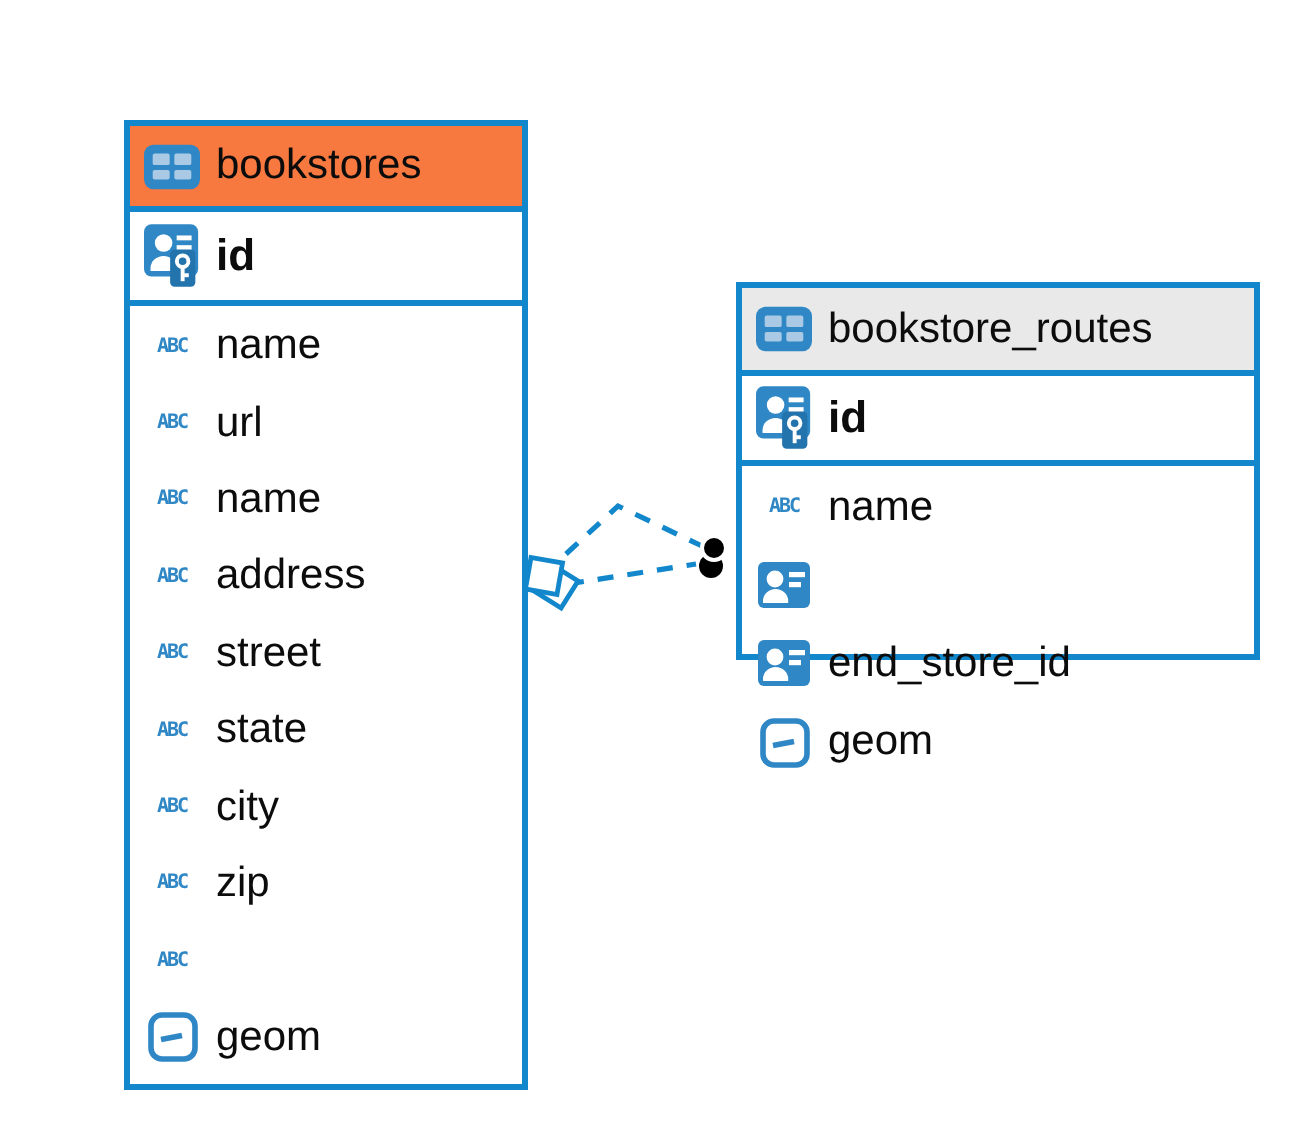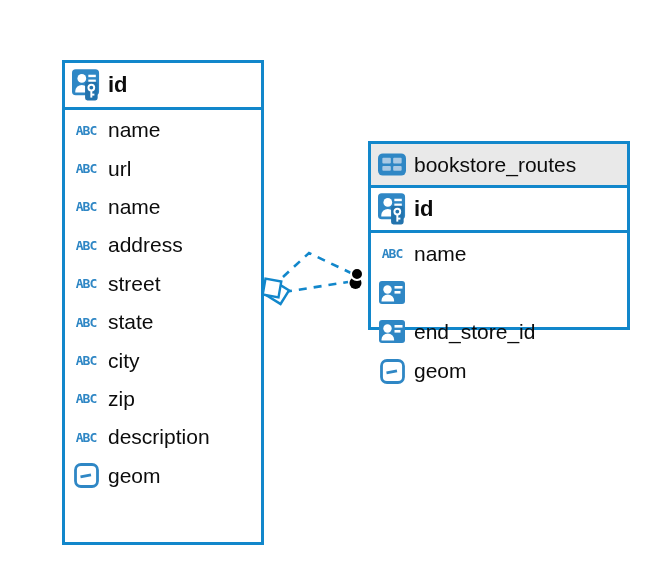--- a/index.html
+++ b/index.html
@@ -48,34 +48,46 @@
     font-size:21px;
   }
   #table-bookstores .field-row{height:38.4px;}
   #table-routes .field-row{height:39.2px;}
   .fields{padding-top:1px;}
   .abc{
     display:inline-block;
     width:28px;
     font-family:"DejaVu Sans Mono",monospace;
     font-weight:bold;
-    font-size:13px;
+    font-size:10px;
     letter-spacing:-1px;
     color:var(--icon-blue);
     text-align:center;
     flex:0 0 28px;
   }
   .type-icon{display:inline-flex;align-items:center;justify-content:center;width:28px;flex:0 0 28px;}
   .conn{position:absolute;left:0;top:0;pointer-events:none;}
   .fname,.tname{white-space:nowrap;}
 </style>
 </head>
 <body>
 
 <div class="table-card" id="table-bookstores">
+  <div class="table-header">
+    <span class="type-icon">
+      <svg width="29" height="23" viewBox="0 0 29 23">
+        <rect x="0" y="0" width="29" height="23" rx="5" fill="#2f87c5"></rect>
+        <rect x="4.5" y="4.5" width="8.8" height="6" rx="1" fill="#a9c9e4"></rect>
+        <rect x="15.7" y="4.5" width="8.8" height="6" rx="1" fill="#a9c9e4"></rect>
+        <rect x="4.5" y="13" width="8.8" height="5" rx="1" fill="#a9c9e4"></rect>
+        <rect x="15.7" y="13" width="8.8" height="5" rx="1" fill="#a9c9e4"></rect>
+      </svg>
+    </span>
+    <span class="tname">bookstores</span>
+  </div>
   <div class="pk-row">
     <span class="type-icon">
       <svg width="30" height="34" viewBox="0 0 30 34">
         <rect x="0" y="0" width="29" height="28" rx="4" fill="#2f87c5"></rect>
         <circle cx="10.5" cy="10" r="4.7" fill="#fff"></circle>
         <path d="M3.5 25 v-1.5 a7 6.5 0 0 1 14 0 V25 Z" fill="#fff"></path>
         <rect x="17.5" y="6" width="8" height="2.6" fill="#fff"></rect>
         <rect x="17.5" y="11.2" width="8" height="2.6" fill="#fff"></rect>
         <rect x="14" y="13.5" width="13.5" height="20" rx="2.5" fill="#2373ad"></rect>
         <circle cx="20.7" cy="19.8" r="3.1" fill="none" stroke="#fff" stroke-width="2.1"></circle>
@@ -113,21 +125,20 @@
     <div class="field-row">
       <span class="abc">ABC</span>
       <span class="fname">city</span>
     </div>
     <div class="field-row">
       <span class="abc">ABC</span>
       <span class="fname">zip</span>
     </div>
     <div class="field-row">
       <span class="abc">ABC</span>
-      <span class="fname">description</span>
     </div>
     <div class="field-row">
       <span class="type-icon">
         <svg width="25" height="25" viewBox="0 0 25 25">
           <rect x="1.5" y="1.5" width="22" height="22" rx="5.5" fill="#fff" stroke="#2f87c5" stroke-width="2.8"></rect>
           <line x1="6.5" y1="13.8" x2="17" y2="11.8" stroke="#2f87c5" stroke-width="2.8"></line>
         </svg>
       </span>
       <span class="fname">geom</span>
     </div>

